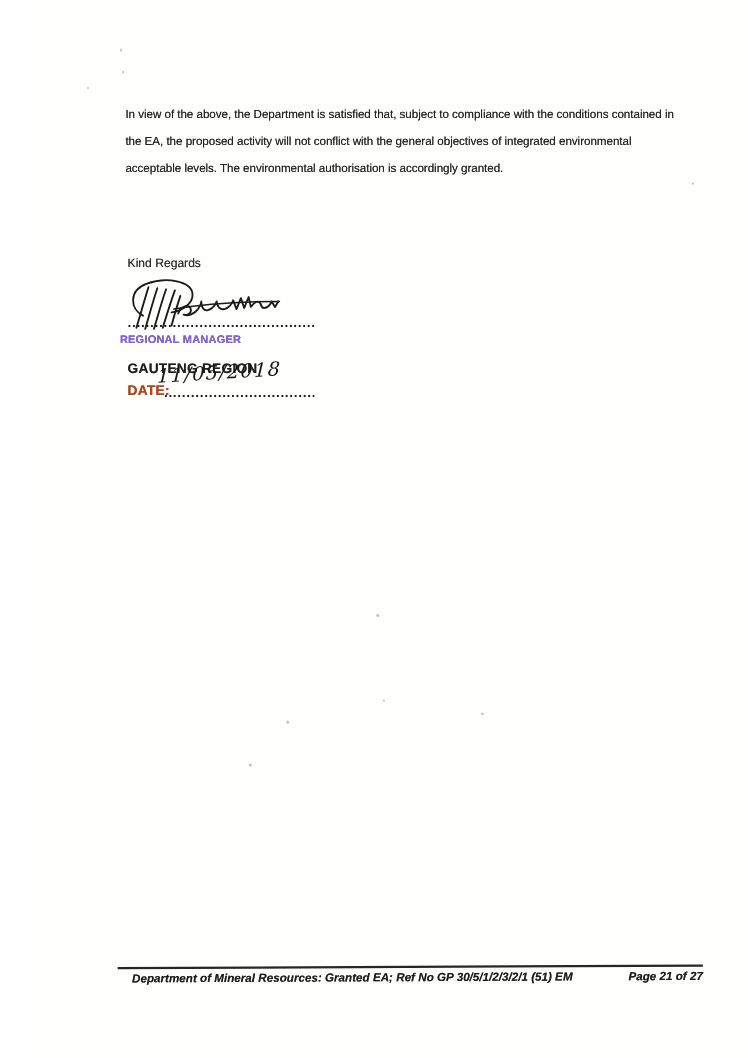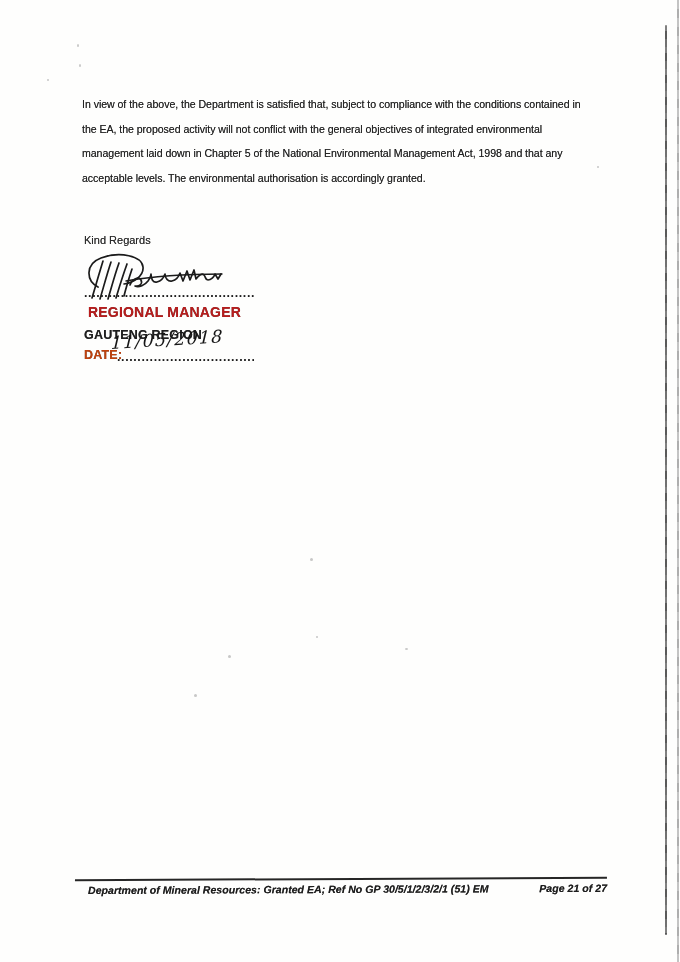--- a/index.html
+++ b/index.html
@@ -1,21 +1,21 @@
 <!DOCTYPE html>
 <html><head>
 <meta charset="utf-8">
 <style>
   html,body{margin:0;padding:0;}
   body{
     width:680px;height:962px;position:relative;overflow:hidden;
     background:#fefefe;
     font-family:"Liberation Sans","DejaVu Sans",sans-serif;
   }
-  .page{position:absolute;inset:0;background:#fefefd;}
+  .page{position:absolute;inset:0;background:#fefefd;margin-left:32px;}
 
   
   .para{
     position:absolute;left:82px;top:92px;width:527px;
     font-size:10.6px;color:#232323;letter-spacing:-0.05px;
     text-shadow:0 0 0.45px rgba(45,45,45,.75);
   }
   .pline{
     white-space:nowrap;line-height:24.6px;height:24.6px;
     transform-origin:0 50%;
@@ -26,22 +26,22 @@
     text-shadow:0 0 0.45px rgba(45,45,45,.7);
   }
 
   .sig-svg{position:absolute;left:84px;top:252px;width:170px;height:50px;}
   .sig-dots{
     position:absolute;left:84px;top:286px;width:170px;height:14px;
     overflow:hidden;white-space:nowrap;font-size:12.5px;font-weight:bold;
     letter-spacing:0.6px;color:#1d1d1d;
   }
   .sig-title{
-    position:absolute;left:88px;top:304px;font-size:14px;font-weight:bold;
-    color:#b91c1c;letter-spacing:0.2px;text-shadow:0 0 0.5px rgba(40,40,40,.8);
+    position:absolute;left:77px;top:304px;font-size:10px;font-weight:bold;
+    color:#8b5cf6;letter-spacing:0.2px;text-shadow:0 0 0.5px rgba(40,40,40,.8);
   }
   .sig-region{
     position:absolute;left:84px;top:328px;font-size:12.5px;font-weight:bold;
     color:#1f1f1f;letter-spacing:0.2px;text-shadow:0 0 0.5px rgba(40,40,40,.8);text-align:center;
   }
   .date-label{
     position:absolute;left:84px;top:348px;font-size:12.5px;font-weight:bold;
     color:#c2410c;letter-spacing:0.2px;text-shadow:0 0 0.5px rgba(40,40,40,.8);
   }
   .date-dots{
@@ -83,21 +83,20 @@
   .speck{position:absolute;background:#9a9a9a;border-radius:50%;opacity:.55;}
 </style>
 </head>
 <body>
 
 <div class="page">
 
   <div class="para">
     <div class="pline" style="transform: scaleX(1);">In view of the above, the Department is satisfied that, subject to compliance with the conditions contained in</div>
     <div class="pline" style="transform: scaleX(1);">the EA, the proposed activity will not conflict with the general objectives of integrated environmental</div>
-    <div class="pline" style="transform: scaleX(1);">management laid down in Chapter 5 of the National Environmental Management Act, 1998 and that any</div>
     <div class="pline last">acceptable levels.  The environmental authorisation is accordingly granted.</div>
   </div>
 
   <div class="closing">Kind Regards</div>
 
   <svg class="sig-svg" viewBox="0 0 170 50" fill="none" stroke="#1b1b1b" stroke-width="1.7" stroke-linecap="round" stroke-linejoin="round">
     <path d="M14,35 C2,29 1,12 17,6 C36,-1 58,4 59,15 C60,24 49,31 40,32"></path>
     <path d="M8,46 C11,36 15,22 19,9 M16,47 C19,37 23,22 27,10 M24,47 C27,37 31,22 35,11 M32,46 C35,36 39,23 43,12 M40,44 C42,36 45,26 48,17"></path>
     <path d="M46,33 C48,27 55,24 57,28 C59,32 55,35 51,34 C55,36 61,33 64,29 C66,26 67,24 67,22 C67,27 69,31 73,30 C77,29 80,25 81,22 C81,26 84,30 88,29 C92,28 95,24 96,21 L99,29 L103,19 L106,28 L110,18 L112,27 C115,23 118,21 120,23 C122,25 121,28 124,28 C127,28 130,25 131,22 L134,27 L137,22"></path>
     <path d="M42,29 C70,24 105,22 138,22" stroke-width="1.4"></path>

